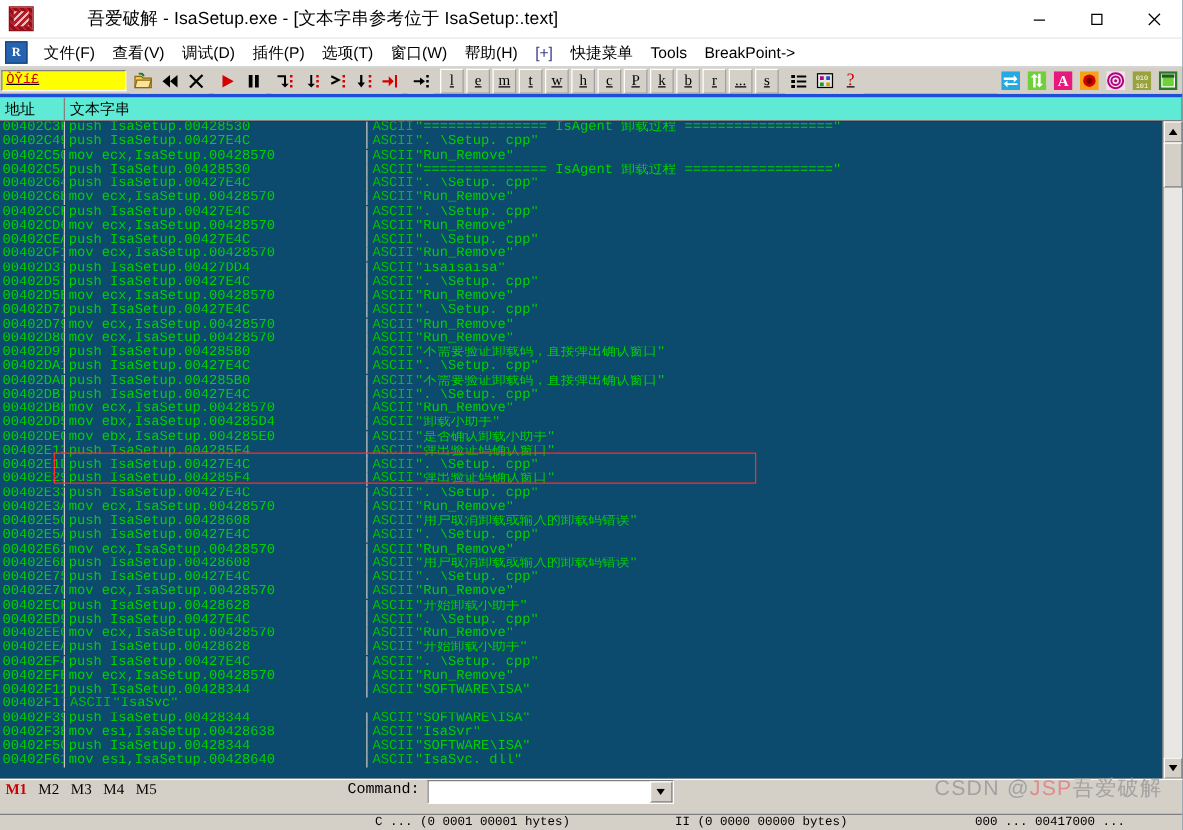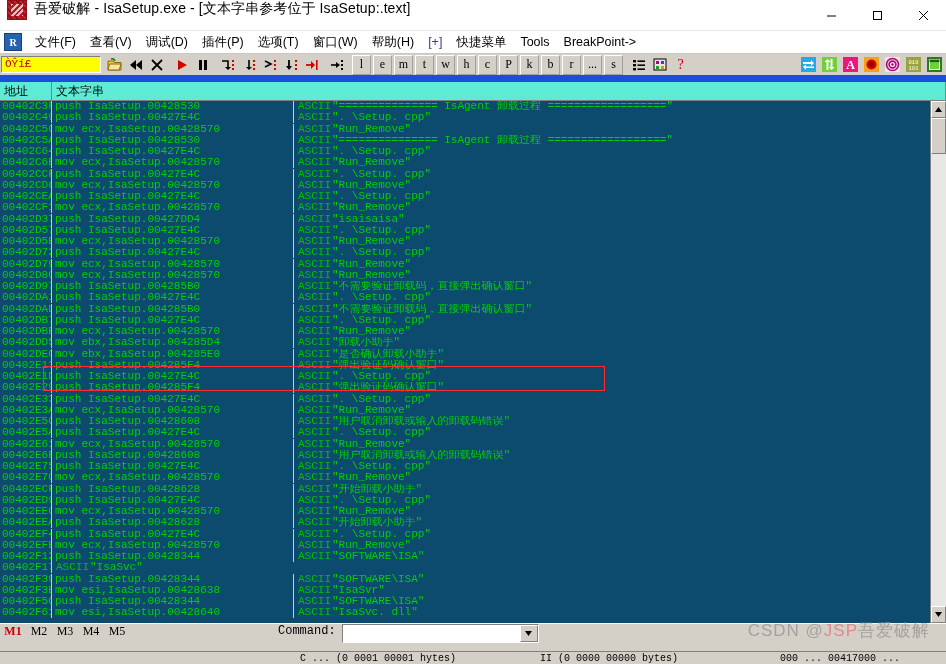--- a/index.html
+++ b/index.html
@@ -7,22 +7,22 @@
     width:946px;height:664px;overflow:hidden;
     background:#d4d0c8;
     font-family:"Liberation Sans","DejaVu Sans",sans-serif;
     font-size:12px;
     -webkit-font-smoothing:none;
   }
   .app{width:946px;height:664px;position:relative;display:flex;flex-direction:column;background:#d4d0c8;}
 
   
   .titlebar{
-    height:30px;background:#ffffff;display:flex;
-    border-bottom:1px solid #e5e5e5;flex:0 0 auto;
+    height:30px;background:#ffffff;display:flex;align-items:center;
+    border-bottom:1px solid #e5e5e5;flex:0 0 auto;gap:36px;
   }
   .title-icon{
     width:18px;height:18px;margin-left:7px;margin-right:7px;flex:0 0 auto;
     background:
       repeating-linear-gradient(45deg,#c0202a 0 2px,#8e1018 2px 4px);
     border:1px solid #8e1018;position:relative;
   }
   .title-icon:after{
     content:"";position:absolute;left:3px;top:3px;right:3px;bottom:3px;
     background:repeating-linear-gradient(135deg,#e8c0c4 0 2px,#b81b25 2px 4px);
@@ -48,21 +48,21 @@
     border:1px solid #16427a;font-weight:bold;font-family:"Liberation Serif",serif;
   }
   .menu-item{
     padding:2px 7px;font-size:12.5px;color:#000;white-space:nowrap;cursor:default;
   }
   .menu-item.dim{color:#3a3a8c;}
 
   
   .toolbar{
     height:21px;background:#d4d0c8;display:flex;align-items:center;flex:0 0 auto;
-    border-bottom:7px solid #1d4ed8;padding:0 1px;
+    border-bottom:3px solid #1d4ed8;padding:0 1px;text-decoration:underline;
   }
   .tb-field{
     width:95px;height:15px;background:#ffff00;border:1px solid #808080;
     border-right-color:#fff;border-bottom-color:#fff;
     color:#cc0000;font-family:"Liberation Mono","DejaVu Sans Mono",monospace;
     font-size:11px;line-height:15px;padding-left:3px;overflow:hidden;white-space:nowrap;
     margin-right:3px;
   }
   .tb-sep{width:4px;height:18px;flex:0 0 auto;}
   .tb-btn{

